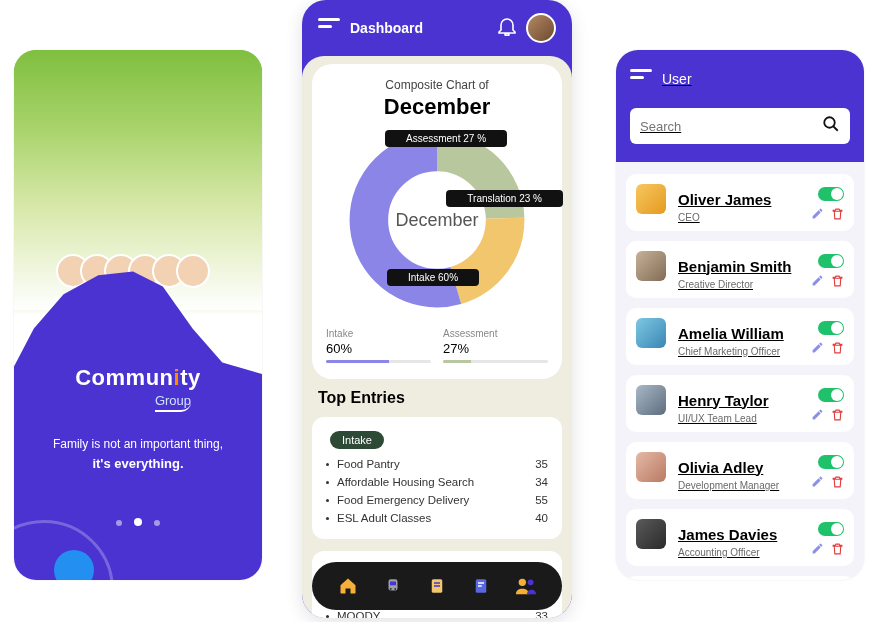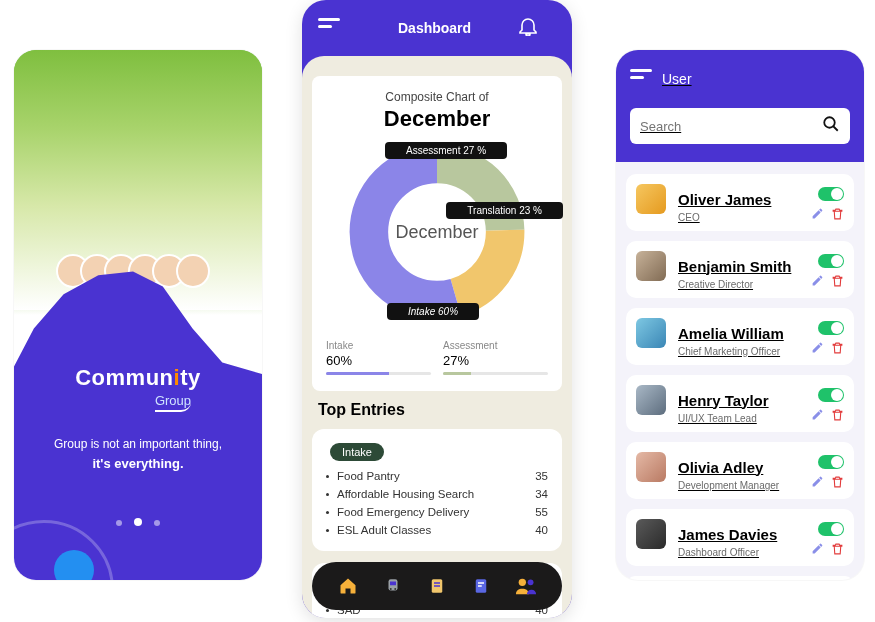--- a/index.html
+++ b/index.html
@@ -43,37 +43,37 @@
   .phone1 .dots { position:absolute; bottom:50px; left:0; right:0; text-align:center; }
   .phone1 .dots span { display:inline-block; width:6px; height:6px; background:rgba(255,255,255,.5); border-radius:50%; margin:0 4px; }
   .phone1 .dots span.active { background:#fff; width:8px; height:8px; }
 
   
   .phone2 {
     position:absolute; left:302px; top:0; width:270px; height:618px;
     border-radius:24px; overflow:hidden; background:#4a33d1;
     box-shadow: 0 4px 18px rgba(0,0,0,.12);
   }
-  .p2-top { height:56px; display:flex; align-items:center; padding:0 16px; color:#fff;gap:48px; }
+  .p2-top { height:56px; display:flex; align-items:center; padding:0 16px; color:#fff; }
   .p2-top .menu { margin-right:10px; cursor:pointer; }
   .p2-top .title { font-weight:800; font-size:14px; flex:1; }
   .p2-top .bell { margin-right:10px; cursor:pointer; }
   .p2-top .avatar { width:30px; height:30px; border-radius:50%; background:linear-gradient(135deg,#b58863,#6c4a2f); border:2px solid #fff; cursor:pointer; }
 
   .p2-body { background:#efece0; margin:0; border-radius:22px 22px 0 0; height:calc(100% - 56px); overflow:hidden; position:relative; }
-  .p2-card { background:#fff; margin:20px 10px 8px; border-radius:8px; padding:14px 14px 16px; }
+  .p2-card { background:#fff; margin:8px 10px 8px; border-radius:20px; padding:14px 14px 16px; }
   .p2-card .sup { text-align:center; font-size:12px; color:#444; }
   .p2-card .month { text-align:center; font-size:22px; font-weight:800; margin-top:2px; }
   .donut-wrap { position:relative; width:180px; height:180px; margin:10px auto 0; }
   .donut-wrap svg { width:100%; height:100%; transform:rotate(-90deg); }
   .donut-center { position:absolute; inset:0; display:flex; align-items:center; justify-content:center; font-size:18px; color:#555; }
   .badge { position:absolute; background:#111; color:#fff; font-size:10px; padding:3px 21px; border-radius:4px; white-space:nowrap; }
   .badge-a { top:0; left:38px; }
   .badge-t { top:60px; right:-36px; }
-  .badge-i { bottom:2px; left:40px;font-style:italic; }
+  .badge-i { bottom:24px; left:40px; }
 
   .legend { display:flex; gap:12px; margin-top:18px; }
   .legend .lg { flex:1; }
   .legend .lg .lbl { font-size:10px; color:#888; }
   .legend .lg .val { font-size:13px; font-weight:400; margin:2px 0 4px; }
   .legend .lg .bar { height:3px; background:#e6e6e6; border-radius:2px; overflow:hidden; }
   .legend .lg .bar i { display:block; height:100%; }
 
   .p2-entries { background:transparent; margin:0 10px; }
   .p2-entries h3 { font-size:16px; font-weight:800; margin:10px 6px; }
@@ -143,21 +143,21 @@
           <div class="c2"></div>
       </div>
     </div>
     <div class="logo">
       <div class="line1">
         <span>Commun</span><span class="dot">i</span><span>ty</span>
       </div>
       <div class="line2">Group</div>
     </div>
     <div class="tagline">
-      <div>Group is not an important thing,</div>
+      <div>Family is not an important thing,</div>
       <div class="strong">it's everything.</div>
     </div>
     <div class="dots">
       <span></span>
       <span class="active"></span>
       <span></span>
     </div>
   </div>
 
   <div class="phone2">
@@ -399,21 +399,21 @@
                 <svg width="13" height="14" viewBox="0 0 24 24">
                   <path d="M6 7h12l-1 14H7L6 7Zm3-4h6l1 2h4v2H4V5h4l1-2Z" fill="none" stroke="#e23b3b" stroke-width="2"></path>
                 </svg>
               </div>
       </div>
     </div>
         </div>
         <div class="p3-item">
     <div class="av av6"></div>
     <div class="nm">James Davies</div>
-    <div class="role">Dashboard Officer</div>
+    <div class="role">Accounting Officer</div>
     <div class="right">
       <div class="toggle"></div>
       <div class="icons">
         <div class="ed">
                 <svg width="13" height="13" viewBox="0 0 24 24">
                   <path d="M3 17.25V21h3.75L17.81 9.94l-3.75-3.75L3 17.25ZM20.71 7.04a1 1 0 0 0 0-1.41l-2.34-2.34a1 1 0 0 0-1.41 0L15 5.25l3.75 3.75 1.96-1.96Z" fill="#8a8fe8"></path>
                 </svg>
               </div>
         <div class="de">
                 <svg width="13" height="14" viewBox="0 0 24 24">

